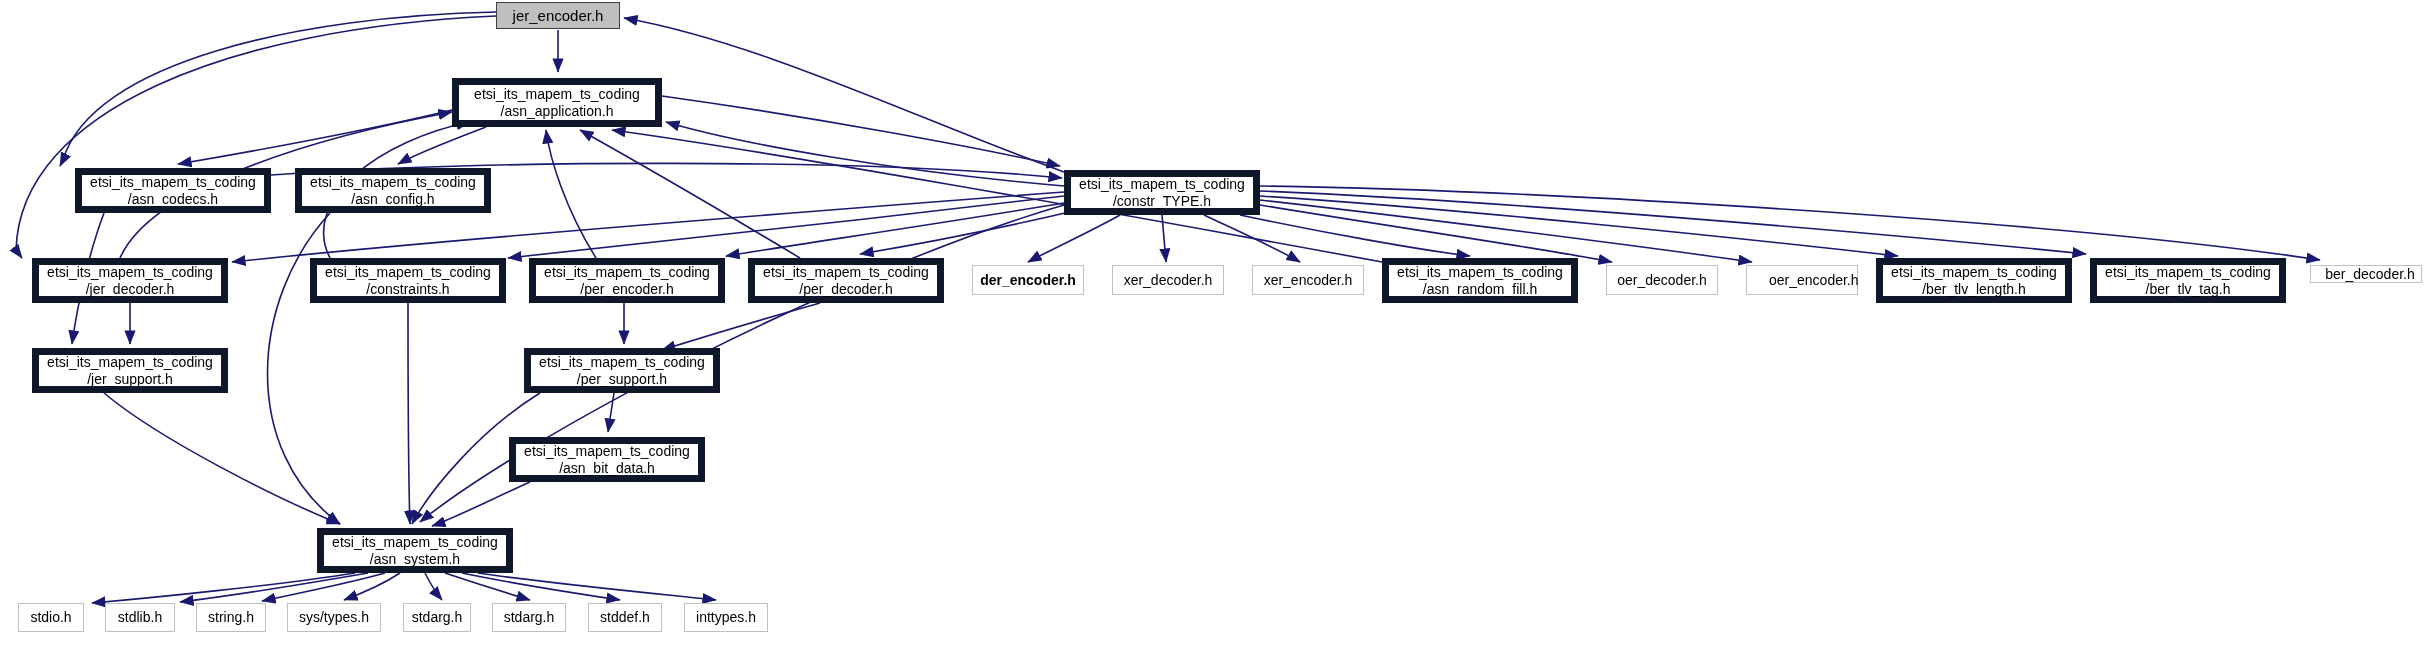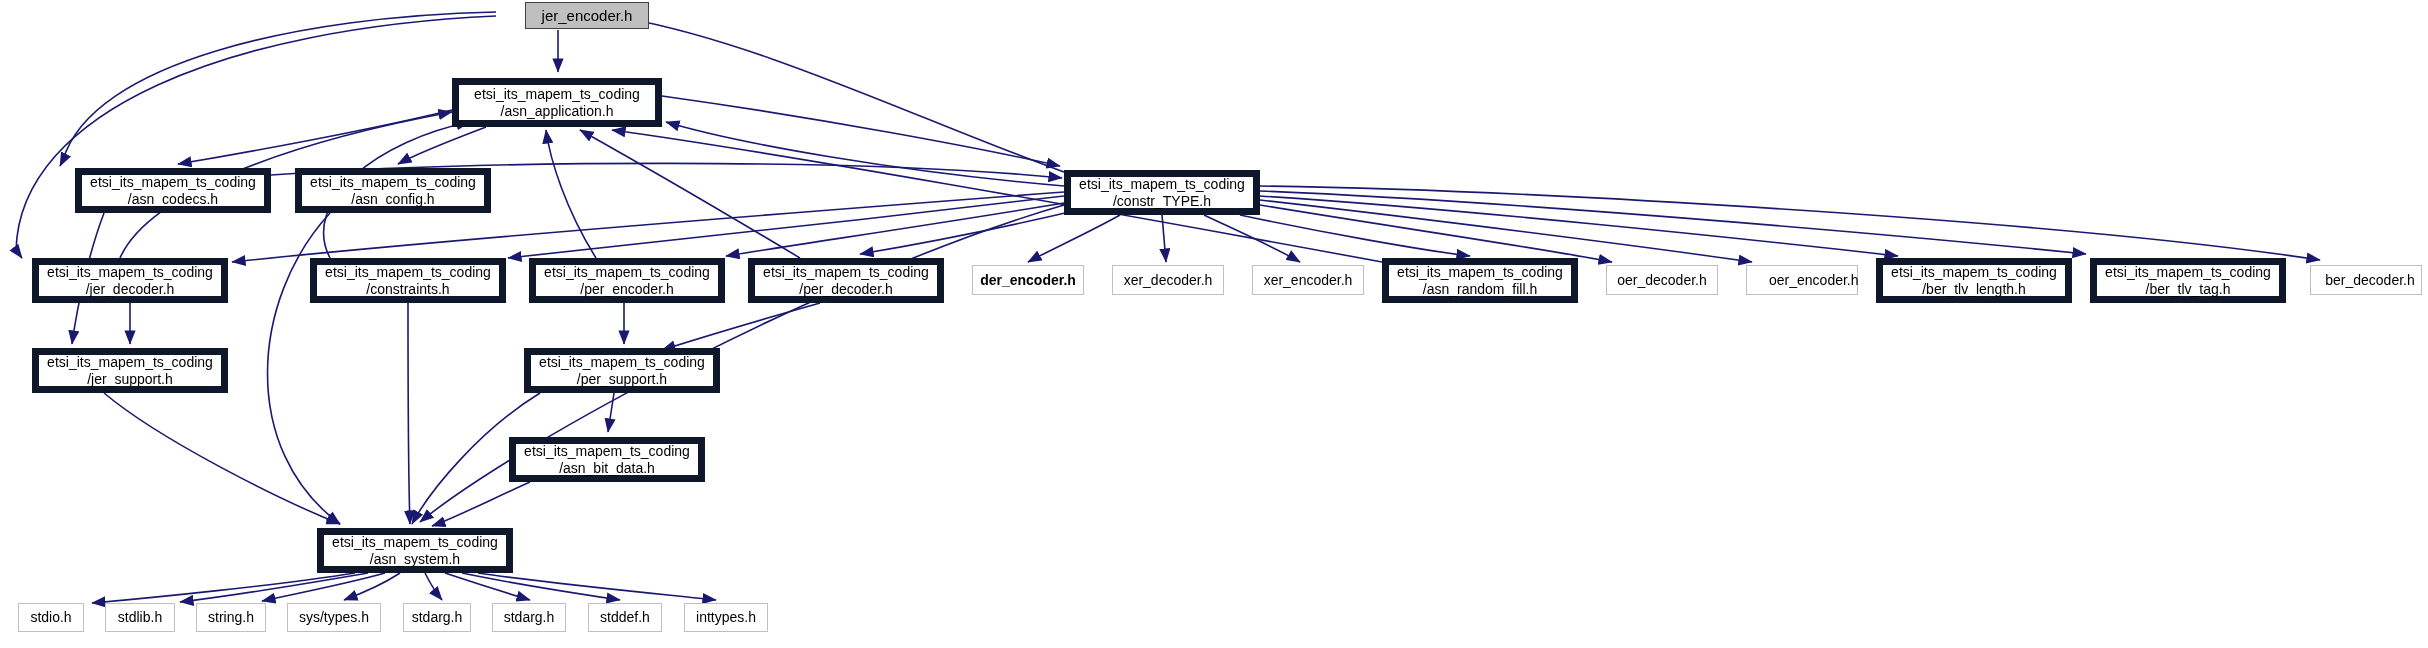--- a/index.html
+++ b/index.html
@@ -44,21 +44,20 @@
   }
   .node .lbl {
     display: block;
     width: 100%;
     white-space: pre;
   }
   
   .n-root {
     background: #bfbfbf;
     border: 1px solid #404040;
-    margin-left: 29px;
   }
   .n-inc {
     background: #ffffff;
     border: 7px solid #0f172a;
   }
   .n-ext {
     background: #ffffff;
     border: 1px solid #c0c0c0;
   }
 </style>
@@ -143,21 +142,21 @@
       <div class="node n-ext" style="left: 1112px; top: 265px; width: 112px; height: 30px; font-size: 14px;"><span class="lbl">xer_decoder.h</span></div>
       <div class="node n-ext" style="left: 1252px; top: 265px; width: 112px; height: 30px; font-size: 14px;"><span class="lbl">xer_encoder.h</span></div>
       <div class="node n-inc" style="left: 1382px; top: 258px; width: 196px; height: 45px; font-size: 14px;"><span class="lbl">etsi_its_mapem_ts_coding
 /asn_random_fill.h</span></div>
       <div class="node n-ext" style="left: 1606px; top: 265px; width: 112px; height: 30px; font-size: 14px;"><span class="lbl">oer_decoder.h</span></div>
       <div class="node n-ext" style="left: 1746px; top: 265px; width: 112px; height: 30px; font-size: 14px; padding-left: 22px;"><span class="lbl">oer_encoder.h</span></div>
       <div class="node n-inc" style="left: 1876px; top: 258px; width: 196px; height: 45px; font-size: 14px;"><span class="lbl">etsi_its_mapem_ts_coding
 /ber_tlv_length.h</span></div>
       <div class="node n-inc" style="left: 2090px; top: 258px; width: 196px; height: 45px; font-size: 14px;"><span class="lbl">etsi_its_mapem_ts_coding
 /ber_tlv_tag.h</span></div>
-      <div class="node n-ext" style="left: 2310px; top: 265px; width: 112px; height: 30px; font-size: 14px; padding-left: 8px;"><span class="lbl">ber_decoder.h</span></div>
+      <div class="node n-ext" style="left: 2310px; top: 265px; width: 112px; height: 18px; font-size: 14px; padding-left: 8px;"><span class="lbl">ber_decoder.h</span></div>
       <div class="node n-inc" style="left: 32px; top: 348px; width: 196px; height: 45px; font-size: 14px;"><span class="lbl">etsi_its_mapem_ts_coding
 /jer_support.h</span></div>
       <div class="node n-inc" style="left: 524px; top: 348px; width: 196px; height: 45px; font-size: 14px;"><span class="lbl">etsi_its_mapem_ts_coding
 /per_support.h</span></div>
       <div class="node n-inc" style="left: 509px; top: 437px; width: 196px; height: 45px; font-size: 14px;"><span class="lbl">etsi_its_mapem_ts_coding
 /asn_bit_data.h</span></div>
       <div class="node n-inc" style="left: 317px; top: 528px; width: 196px; height: 45px; font-size: 14px;"><span class="lbl">etsi_its_mapem_ts_coding
 /asn_system.h</span></div>
       <div class="node n-ext" style="left: 18px; top: 603px; width: 66px; height: 29px; font-size: 14px;"><span class="lbl">stdio.h</span></div>
       <div class="node n-ext" style="left: 105px; top: 603px; width: 70px; height: 29px; font-size: 14px;"><span class="lbl">stdlib.h</span></div>

